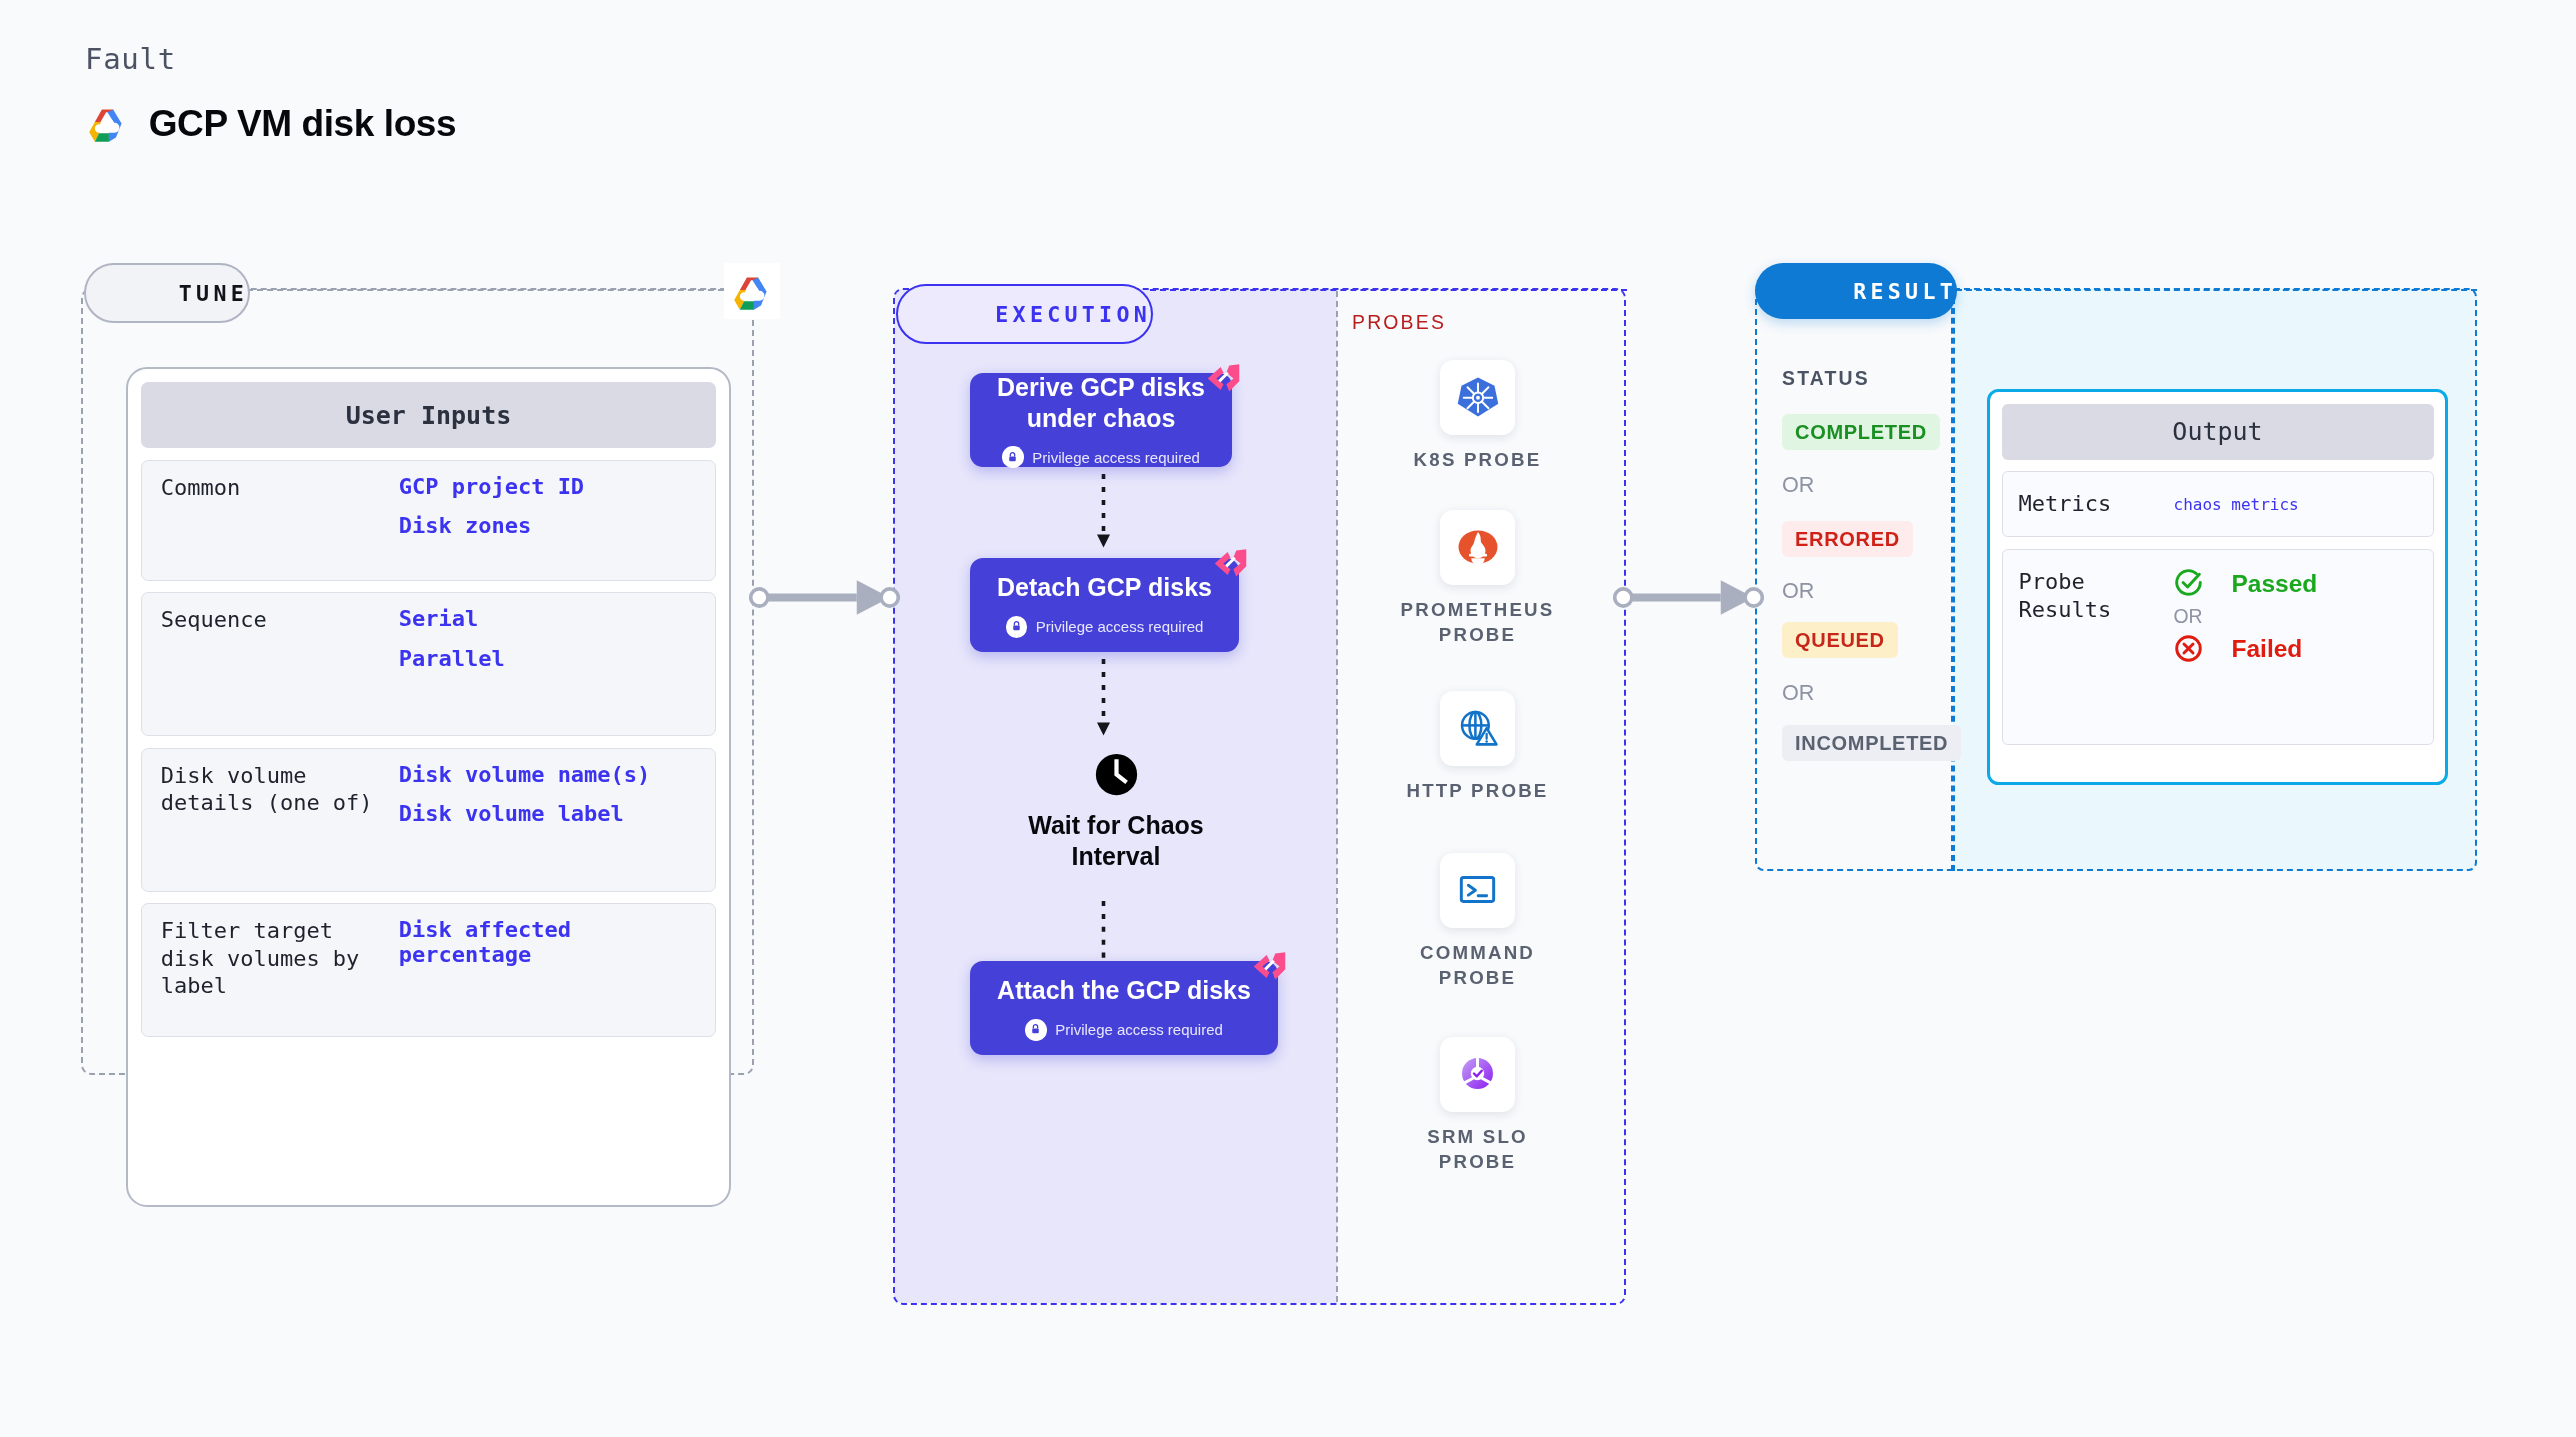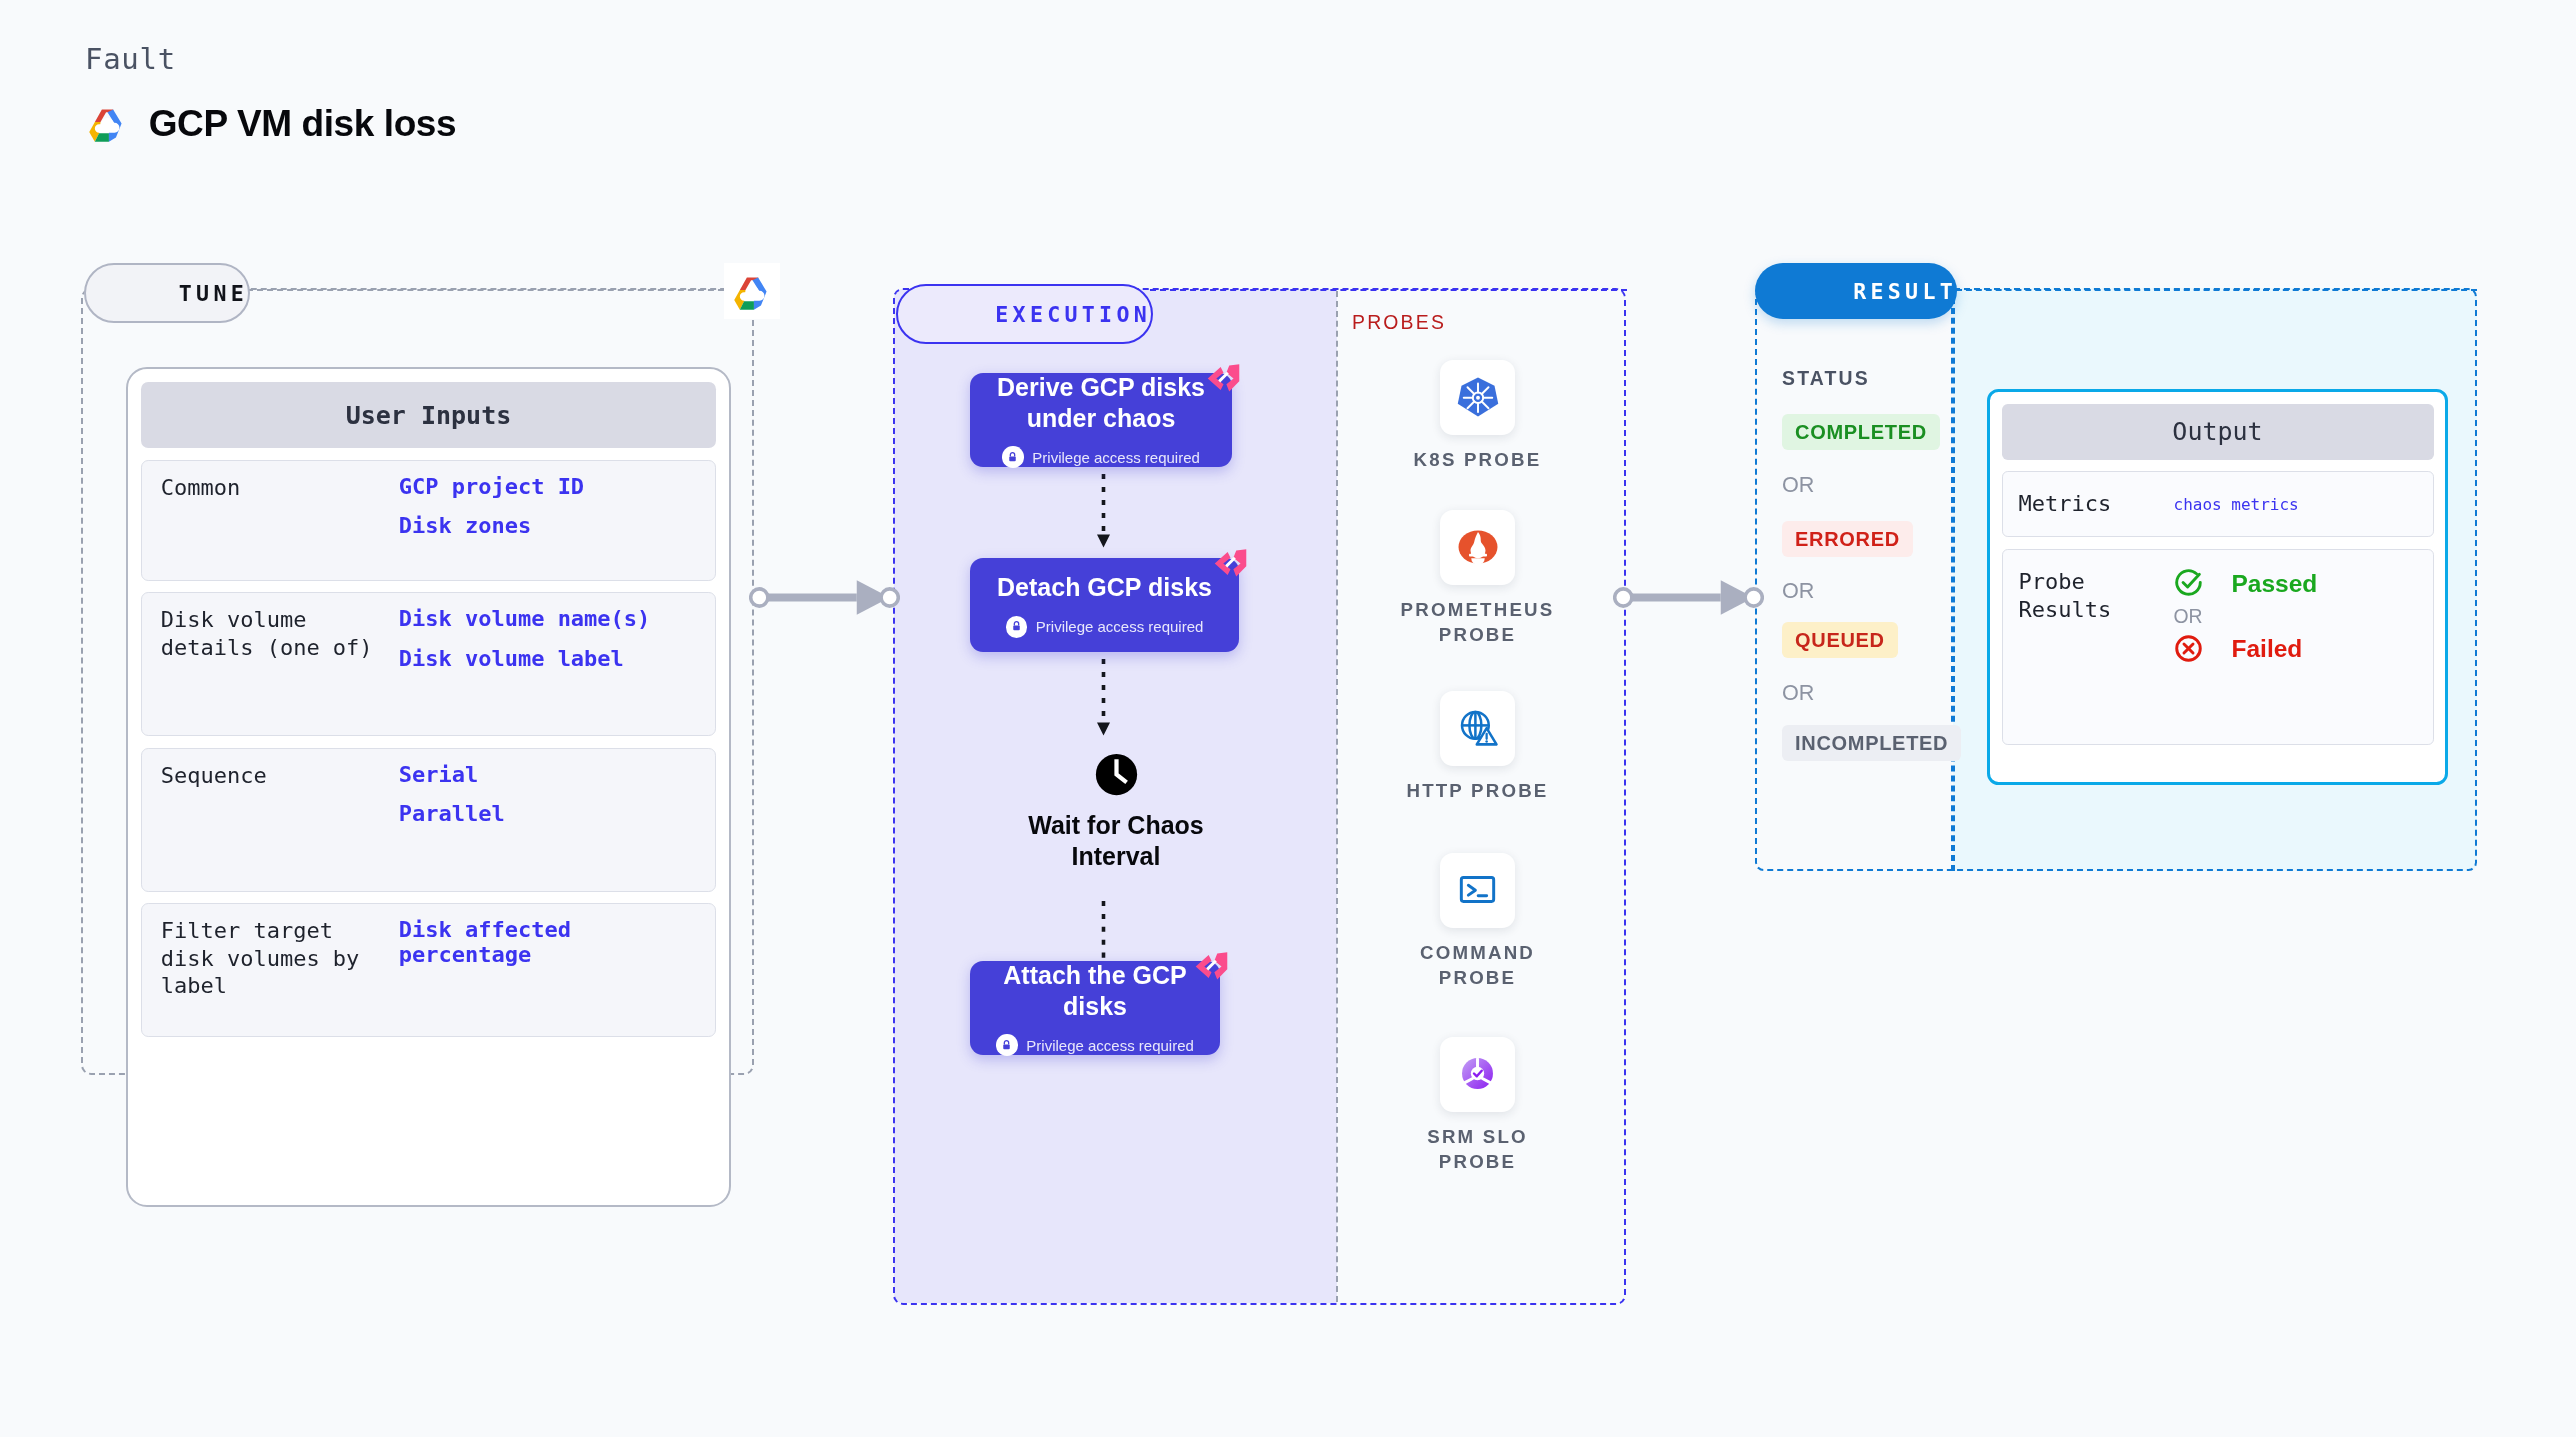--- a/index.html
+++ b/index.html
@@ -232,33 +232,33 @@
   <div id="user-inputs-head">User Inputs</div>
 
   <div class="ui-row r-common">
     <div class="ui-key">Common</div>
     <div class="ui-vals">
       <div class="ui-val">GCP project ID</div>
       <div class="ui-val">Disk zones</div>
     </div>
   </div>
 
+  <div class="ui-row r-seq">
+    <div class="ui-key">Sequence</div>
+    <div class="ui-vals">
+      <div class="ui-val">Serial</div>
+      <div class="ui-val">Parallel</div>
+    </div>
+  </div>
+
   <div class="ui-row r-details">
     <div class="ui-key">Disk volume details (one of)</div>
     <div class="ui-vals">
       <div class="ui-val">Disk volume name(s)</div>
       <div class="ui-val">Disk volume label</div>
-    </div>
-  </div>
-
-  <div class="ui-row r-seq">
-    <div class="ui-key">Sequence</div>
-    <div class="ui-vals">
-      <div class="ui-val">Serial</div>
-      <div class="ui-val">Parallel</div>
     </div>
   </div>
 
   <div class="ui-row r-filter">
     <div class="ui-key">Filter target disk volumes by label</div>
     <div class="ui-vals">
       <div class="ui-val">Disk affected percentage</div>
     </div>
   </div>
 </div>
@@ -337,21 +337,21 @@
     </svg>
   </span>
   <div id="wait-text">Wait for Chaos Interval</div>
 </div>
 
 <svg class="dotted-arrow" style="left:1089px;top:901px;" width="29" height="76" viewBox="0 0 40 106">
   <line x1="20" y1="0" x2="20" y2="86" stroke="#14161c" stroke-width="5" stroke-dasharray="7 11"></line>
   <polygon points="11,86 29,86 20,104" fill="#14161c"></polygon>
 </svg>
 
-<div class="flow-node" style="left:970px;top:961px;width:250px;height:94px;justify-content:center;">
+<div class="flow-node" style="left:970px;top:961px;width:308px;height:94px;justify-content:center;">
   <span class="ribbon">
     <svg viewBox="0 0 60 60" width="43" height="43" aria-hidden="true">
       <path d="M8 30 L26 14 L30 22 L20 30 L30 38 L26 46 Z" fill="#fb4c8c"></path>
       <path d="M52 10 L52 34 L38 48 L34 38 L44 30 L34 22 L38 12 Z" fill="#fb4c8c"></path>
       <path d="M24 34 L36 22" stroke="#ffffff" stroke-width="4" fill="none"></path>
     </svg>
   </span>
   <div class="flow-title">Attach the GCP disks</div>
   <div class="flow-sub">
     <span class="lock-badge">

